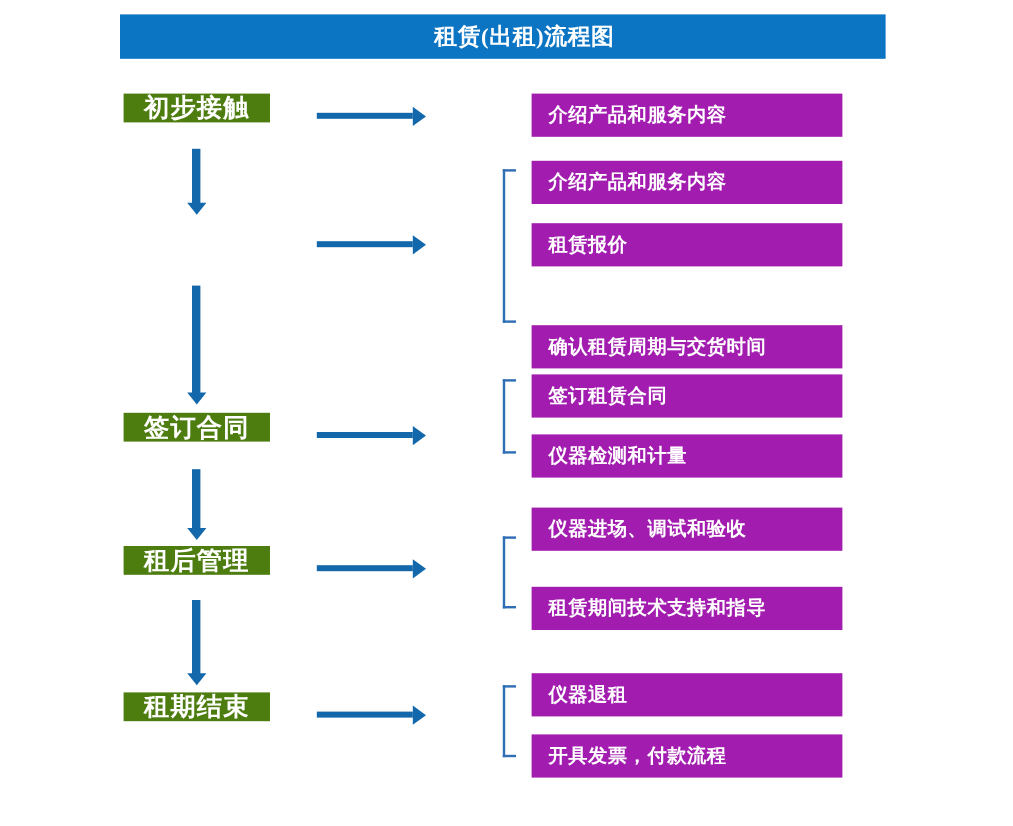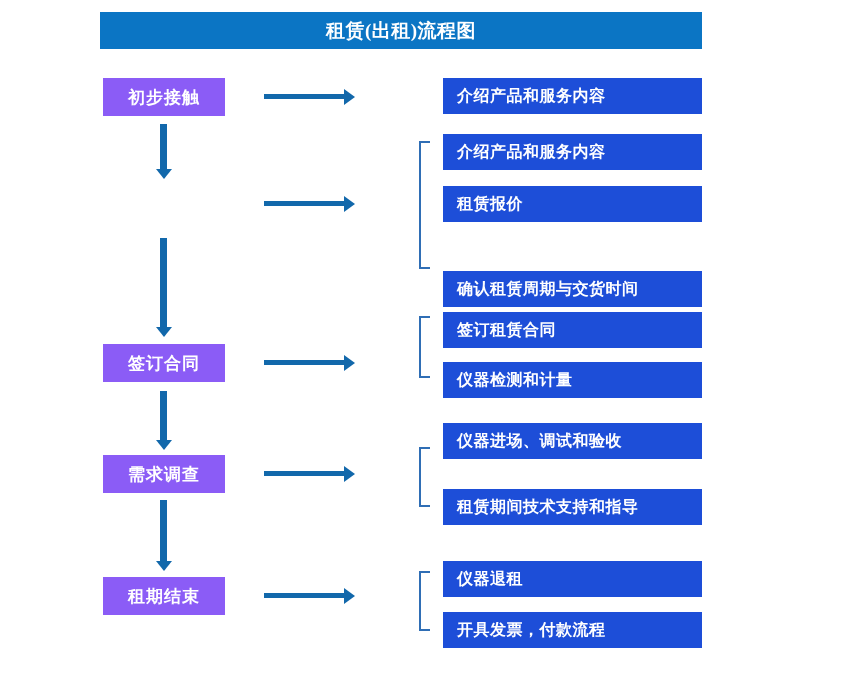--- a/index.html
+++ b/index.html
@@ -27,45 +27,46 @@
     width: 602px;
     height: 37px;
     background: #0b75c4;
     color: #ffffff;
     font-size: 19px;
     font-weight: bold;
     display: flex;
     align-items: center;
     justify-content: center;
     letter-spacing: 0.5px;
+    padding-left: 36px;
   }
 
   
   .stage-box {
     position: absolute;
     left: 103px;
     width: 122px;
-    height: 38px;
-    background: #8b5cf6;
+    height: 24px;
+    background: #4d7c0f;
     color: #ffffff;
-    font-size: 17px;
+    font-size: 21px;
     font-weight: bold;
     display: flex;
     align-items: center;
     justify-content: center;
     letter-spacing: 1px;
   }
 
   
   .detail-box {
     position: absolute;
     left: 443px;
     width: 259px;
     height: 36px;
-    background: #1d4ed8;
+    background: #a21caf;
     color: #ffffff;
     font-size: 16px;
     font-weight: bold;
     display: flex;
     align-items: center;
     padding-left: 14px;
     box-sizing: border-box;
     letter-spacing: 0.5px;
   }
 
@@ -126,21 +127,21 @@
 
 <div id="flowchart">
 
   <div class="title-bar">租赁(出租)流程图</div>
 
   <div class="stage-box" style="top:78px;">初步接触</div>
 
 
   <div class="stage-box" style="top:344px;">签订合同</div>
 
-  <div class="stage-box" style="top:455px;">需求调查</div>
+  <div class="stage-box" style="top:455px;">租后管理</div>
 
   <div class="stage-box" style="top:577px;">租期结束</div>
 
   <div class="v-arrow" style="top:124px; height:46px;"></div>
 
   <div class="v-arrow" style="top:238px; height:90px;"></div>
 
   <div class="v-arrow" style="top:391px; height:50px;"></div>
 
   <div class="v-arrow" style="top:500px; height:62px;"></div>

